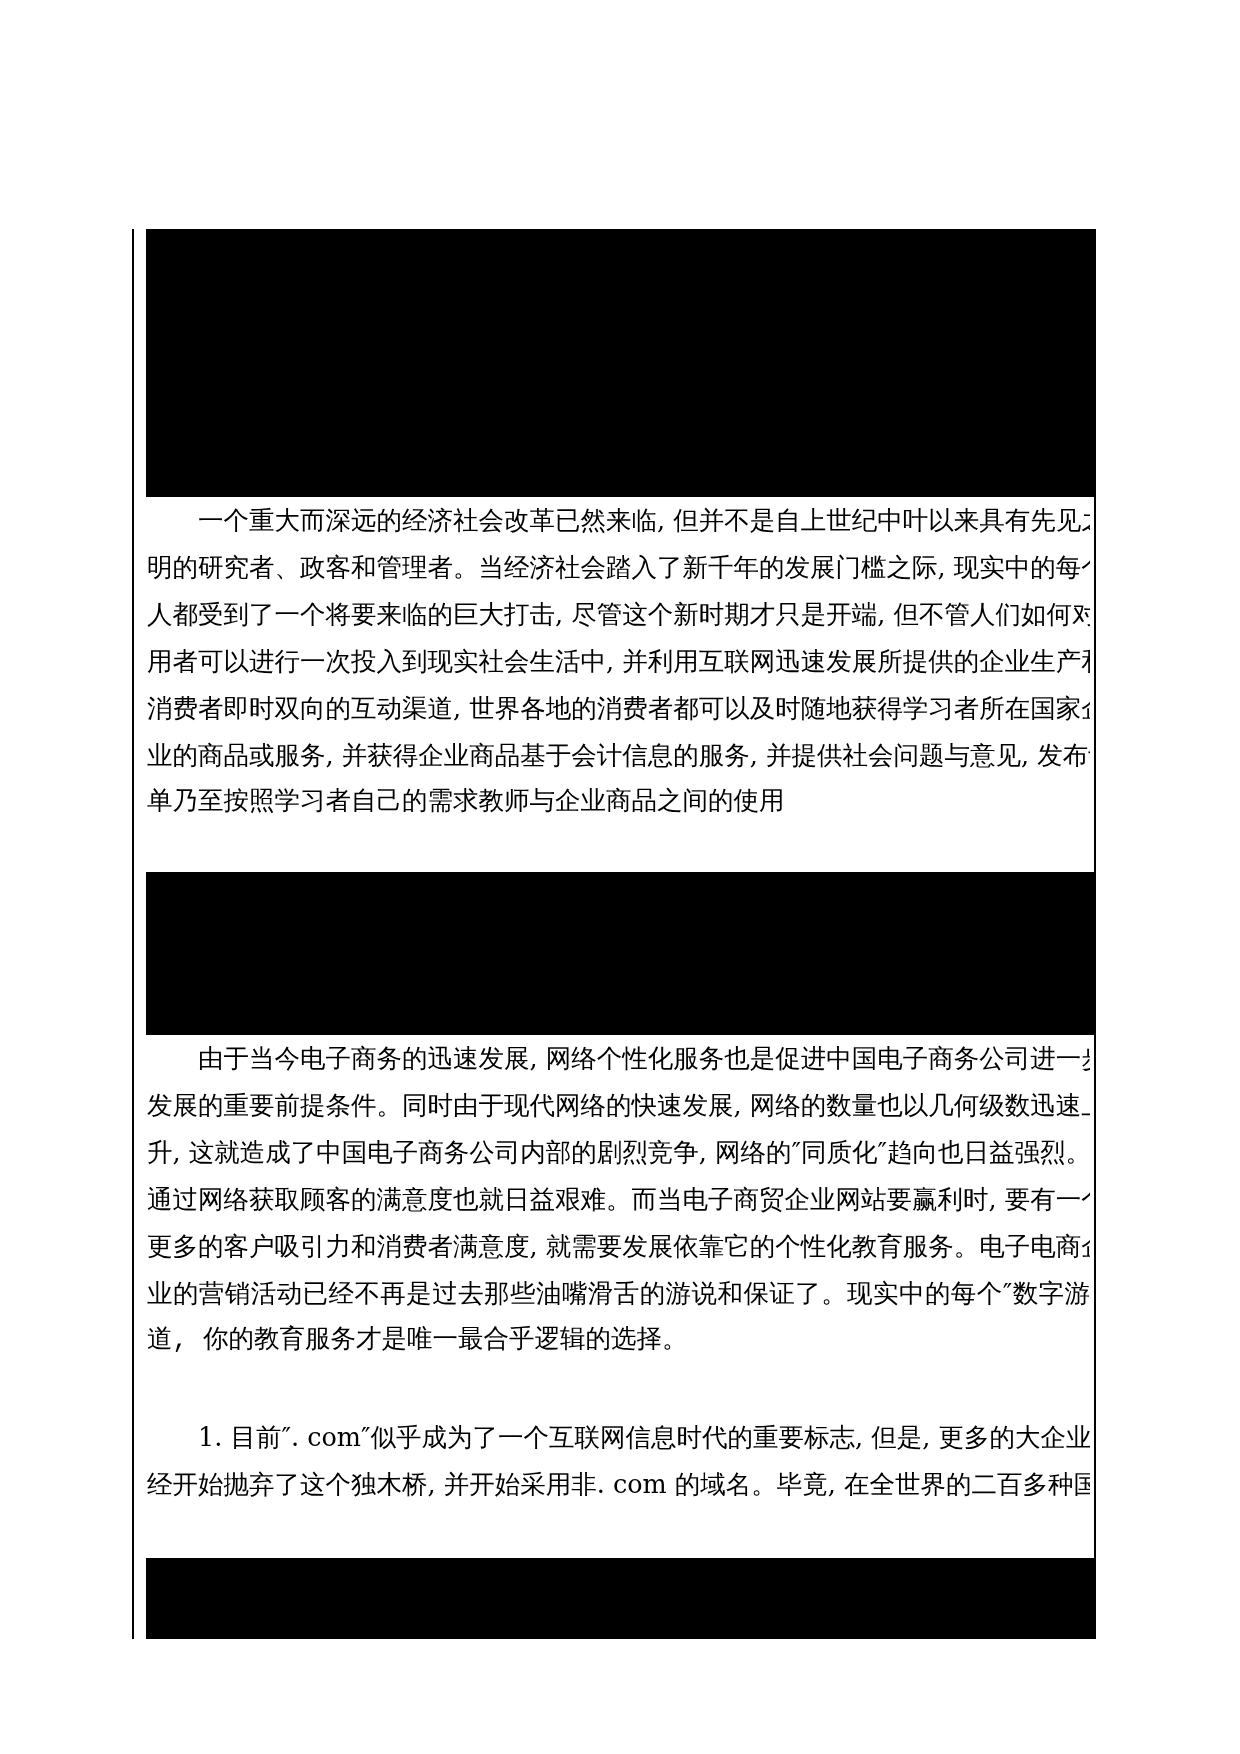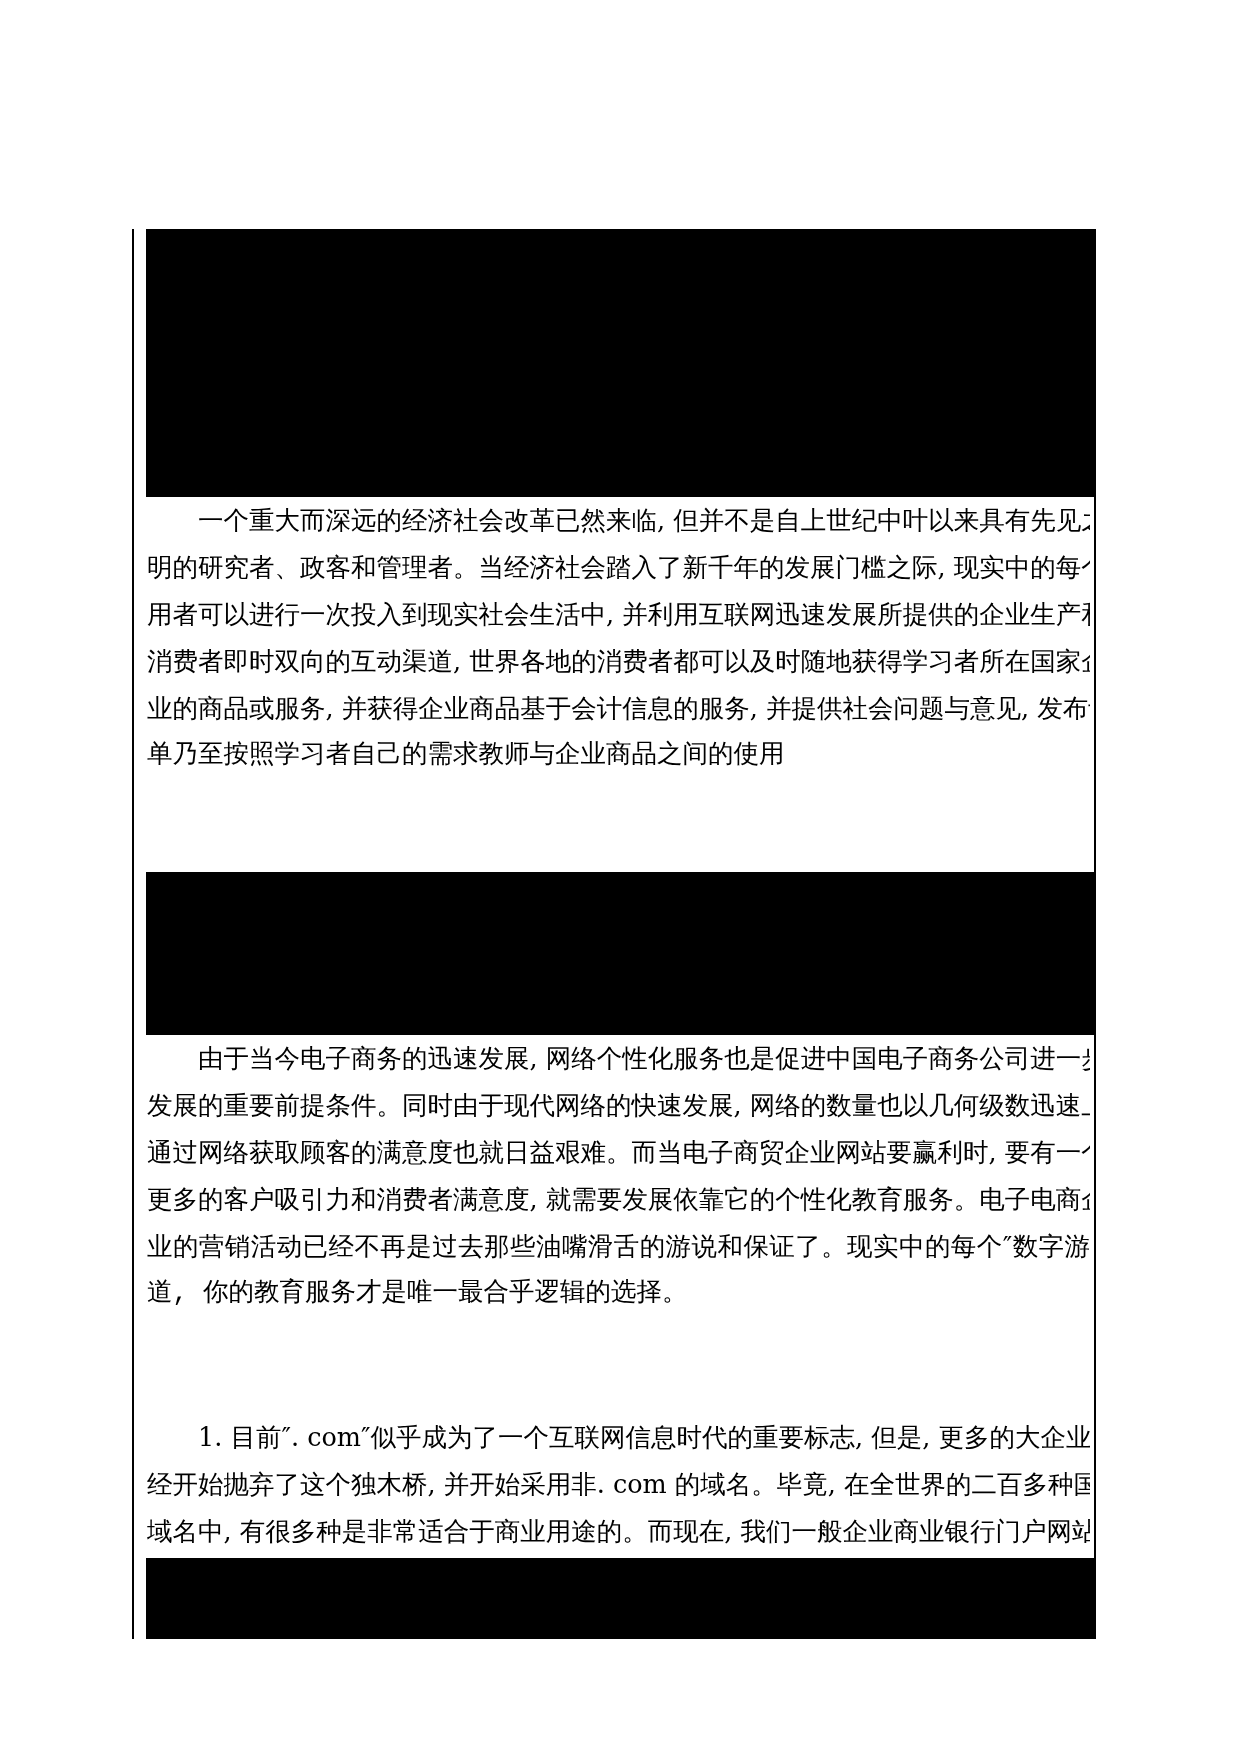--- a/index.html
+++ b/index.html
@@ -65,39 +65,40 @@
 <body>
 
 <div class="sheet">
   <div class="doc-frame">
 
     <div class="redacted-block redacted-top"></div>
 
     <div class="text-section text-section-1">
         <div class="line first-indent">一个重大而深远的经济社会改革已然来临, 但并不是自上世纪中叶以来具有先见之</div>
         <div class="line">明的研究者、政客和管理者。当经济社会踏入了新千年的发展门槛之际, 现实中的每个</div>
+        <div class="line">人都受到了一个将要来临的巨大打击, 尽管这个新时期才只是开端, 但不管人们如何对</div>
         <div class="line">用者可以进行一次投入到现实社会生活中, 并利用互联网迅速发展所提供的企业生产和</div>
         <div class="line">消费者即时双向的互动渠道, 世界各地的消费者都可以及时随地获得学习者所在国家企</div>
         <div class="line">业的商品或服务, 并获得企业商品基于会计信息的服务, 并提供社会问题与意见, 发布订</div>
         <div class="line short-last">单乃至按照学习者自己的需求教师与企业商品之间的使用</div>
       </div>
 
     <div class="redacted-block redacted-middle"></div>
 
     <div class="text-section text-section-2">
         <div class="line first-indent">由于当今电子商务的迅速发展, 网络个性化服务也是促进中国电子商务公司进一步</div>
         <div class="line">发展的重要前提条件。同时由于现代网络的快速发展, 网络的数量也以几何级数迅速上</div>
+        <div class="line">升, 这就造成了中国电子商务公司内部的剧烈竞争, 网络的″同质化″趋向也日益强烈。</div>
         <div class="line">通过网络获取顾客的满意度也就日益艰难。而当电子商贸企业网站要赢利时, 要有一个</div>
         <div class="line">更多的客户吸引力和消费者满意度, 就需要发展依靠它的个性化教育服务。电子电商企</div>
         <div class="line">业的营销活动已经不再是过去那些油嘴滑舌的游说和保证了。现实中的每个″数字游</div>
         <div class="line short-last">道, 你的教育服务才是唯一最合乎逻辑的选择。</div>
       </div>
 
     <div class="text-section text-section-3">
         <div class="line first-indent">1. 目前″. com″似乎成为了一个互联网信息时代的重要标志, 但是, 更多的大企业已</div>
         <div class="line">经开始抛弃了这个独木桥, 并开始采用非. com 的域名。毕竟, 在全世界的二百多种国际</div>
-        <div class="line">域名中, 有很多种是非常适合于商业用途的。而现在, 我们一般企业商业银行门户网站</div>
       </div>
 
     <div class="redacted-block redacted-bottom"></div>
 
   </div>
 </div>
 
 </body></html>

